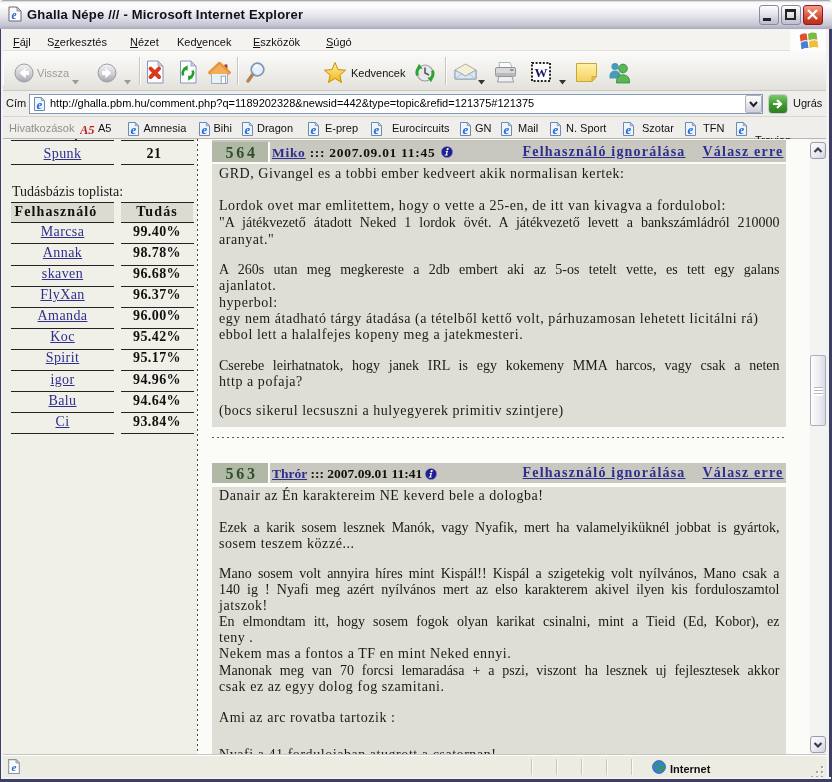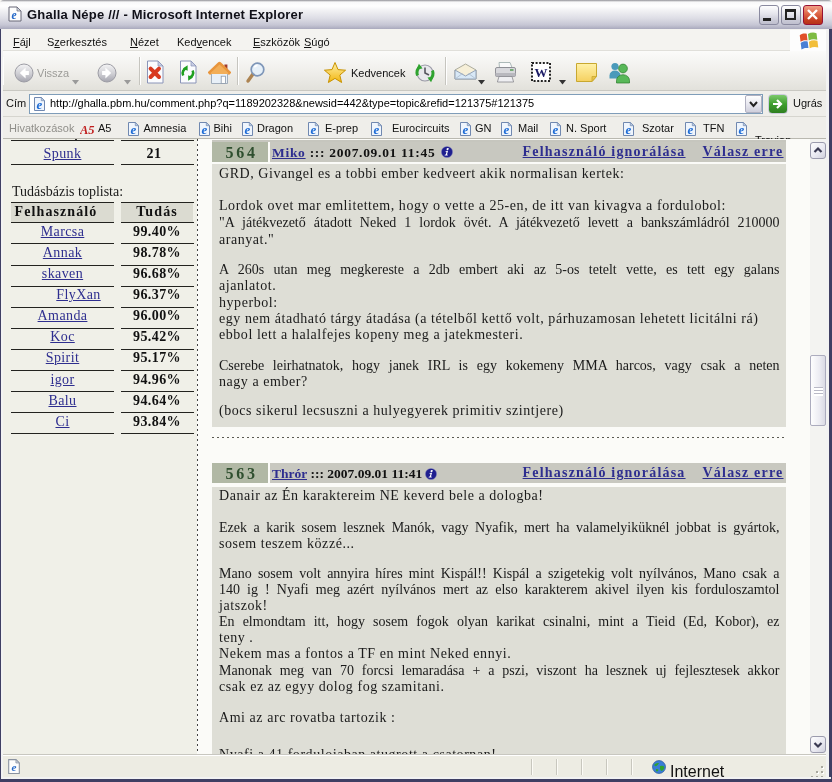--- a/index.html
+++ b/index.html
@@ -80,21 +80,21 @@
       <path d="M4 4 L13 13 M13 4 L4 13" stroke="#fff" stroke-width="2.4"></path>
     </svg>
   </div>
 
 <div class="abs" id="menubar"></div>
 <div class="abs mitem" style="left:13px;"><u>F</u>ájl</div>
 <div class="abs mitem" style="left:47px;">S<u>z</u>erkesztés</div>
 <div class="abs mitem" style="left:130px;"><u>N</u>ézet</div>
 <div class="abs mitem" style="left:177px;">Ked<u>v</u>encek</div>
 <div class="abs mitem" style="left:253px;"><u>E</u>szközök</div>
-<div class="abs mitem" style="left:304px;"><u>S</u>úgó</div>
+<div class="abs mitem" style="left:326px;"><u>S</u>úgó</div>
 <div class="abs" style="left:789.5px;top:30px;width:38px;height:22.5px;background:#FDFDFD;"></div>
 <div class="abs" id="xpflag" style="left:799px;top:31px;width:21px;height:20px;"><svg width="21" height="20" viewBox="0 0 21 20">
 <g transform="rotate(-7 10 10)">
 <path d="M1.5 3.2 C3.5 1.9 5.8 1.7 8.6 2.6 L8.6 9.2 C5.8 8.3 3.5 8.5 1.5 9.8 Z" fill="#E0502A"></path>
 <path d="M9.8 2.9 C12.6 1.8 15.4 1.8 18.4 3.1 L18.4 9.7 C15.4 8.4 12.6 8.4 9.8 9.5 Z" fill="#7DBB42"></path>
 <path d="M1.5 11 C3.5 9.7 5.8 9.5 8.6 10.4 L8.6 17 C5.8 16.1 3.5 16.3 1.5 17.6 Z" fill="#4A7FD4"></path>
 <path d="M9.8 10.7 C12.6 9.6 15.4 9.6 18.4 10.9 L18.4 17.5 C15.4 16.2 12.6 16.2 9.8 17.3 Z" fill="#F2BE3A"></path>
 </g>
     </svg></div>
 
@@ -339,21 +339,21 @@
   <div class="hl" style="top:125.5px;"></div>
       <div class="hl r" style="top:125.5px;"></div>
   <div class="scell ser" style="top:106.9px;left:8px;width:103px;"><a class="nav">Annak</a></div>
   <div class="scell ser b" style="top:106.9px;left:118px;width:72px;">98.78%</div>
   <div class="hl" style="top:146.6px;"></div>
       <div class="hl r" style="top:146.6px;"></div>
   <div class="scell ser" style="top:128.0px;left:8px;width:103px;"><a class="nav">skaven</a></div>
   <div class="scell ser b" style="top:128.0px;left:118px;width:72px;">96.68%</div>
   <div class="hl" style="top:167.7px;"></div>
       <div class="hl r" style="top:167.7px;"></div>
-  <div class="scell ser" style="top:149.1px;left:24px;width:103px;"><a class="nav">FlyXan</a></div>
+  <div class="scell ser" style="top:149.1px;left:8px;width:103px;"><a class="nav">FlyXan</a></div>
   <div class="scell ser b" style="top:149.1px;left:118px;width:72px;">96.37%</div>
   <div class="hl" style="top:188.8px;"></div>
       <div class="hl r" style="top:188.8px;"></div>
   <div class="scell ser" style="top:170.2px;left:8px;width:103px;"><a class="nav">Amanda</a></div>
   <div class="scell ser b" style="top:170.2px;left:118px;width:72px;">96.00%</div>
   <div class="hl" style="top:209.9px;"></div>
       <div class="hl r" style="top:209.9px;"></div>
   <div class="scell ser" style="top:191.3px;left:8px;width:103px;"><a class="nav">Koc</a></div>
   <div class="scell ser b" style="top:191.3px;left:118px;width:72px;">95.42%</div>
   <div class="hl" style="top:231.0px;"></div>
@@ -393,21 +393,21 @@
 <div class="post-line" style="top:27.8px;">GRD, Givangel es a tobbi ember kedveert akik normalisan kertek:</div>
 <div class="post-line" style="top:59.9px;">Lordok ovet mar emlitettem, hogy o vette a 25-en, de itt van kivagva a fordulobol:</div>
 <div class="post-line jline" style="top:76.7px;">"A játékvezető átadott Neked 1 lordok övét. A játékvezető levett a bankszámládról 210000</div>
 <div class="post-line" style="top:93.5px;">aranyat."</div>
 <div class="post-line jline" style="top:124.1px;">A 260s utan meg megkereste a 2db embert aki az 5-os tetelt vette, es tett egy galans</div>
 <div class="post-line" style="top:140.4px;">ajanlatot.</div>
 <div class="post-line" style="top:156.7px;">hyperbol:</div>
 <div class="post-line" style="top:173.0px;">egy nem átadható tárgy átadása (a tételből kettő volt, párhuzamosan lehetett licitálni rá)</div>
 <div class="post-line" style="top:189.3px;">ebbol lett a halalfejes kopeny meg a jatekmesteri.</div>
 <div class="post-line jline" style="top:219.6px;">Cserebe leirhatnatok, hogy janek IRL is egy kokemeny MMA harcos, vagy csak a neten</div>
-<div class="post-line" style="top:235.9px;">nagy a ember?</div>
+<div class="post-line" style="top:235.9px;">http a pofaja?</div>
 <div class="post-line" style="top:264.5px;">(bocs sikerul lecsuszni a hulyegyerek primitiv szintjere)</div>
 <div class="hdash" style="top:297.5px;"></div>
 <div class="hdr" style="top:324px;">
   <div class="num">563</div>
         <div class="bar"></div>
   <div class="who" style="left:60px;letter-spacing:0px;"><a class="nav2">Thrór</a> ::: 2007.09.01 11:41</div>
         <div style="position:absolute;left:213px;top:2.5px;width:12px;height:12px;"><svg width="12" height="12" viewBox="0 0 12 12">
             <circle cx="6" cy="6" r="5.6" fill="#1F1F8F"></circle>
             <circle cx="6" cy="6" r="5.6" fill="none" stroke="#8888C0" stroke-width="0.8" opacity="0.5"></circle>
             <g transform="skewX(-12) translate(1.2 0)">
@@ -454,21 +454,21 @@
 <div class="abs" style="left:556px;top:759px;width:1px;height:16px;background:#C8C7BE;border-right:1px solid #FCFBF6;"></div>
 <div class="abs" style="left:581px;top:759px;width:1px;height:16px;background:#C8C7BE;border-right:1px solid #FCFBF6;"></div>
 <div class="abs" style="left:606px;top:759px;width:1px;height:16px;background:#C8C7BE;border-right:1px solid #FCFBF6;"></div>
 <div class="abs" style="left:631px;top:759px;width:1px;height:16px;background:#C8C7BE;border-right:1px solid #FCFBF6;"></div>
 <div class="abs" style="left:652px;top:760px;width:14px;height:14px;"><svg width="14" height="14" viewBox="0 0 14 14">
 <circle cx="7" cy="7" r="6.5" fill="#3A7ED6" stroke="#1A4A90" stroke-width="0.6"></circle>
 <path d="M2 5 Q4 2.5 7 3 Q6 5 4.5 6 Q3 6.5 2 5 Z" fill="#2FA32F"></path>
 <path d="M8 6 Q11 5 12.5 7 Q12 10 9.5 11 Q7.5 10 8 6 Z" fill="#2FA32F"></path>
 <path d="M4 9 Q6 8.5 6.5 10 Q5.5 12 4.5 11.5 Q3.5 10.5 4 9 Z" fill="#2FA32F"></path>
     </svg></div>
-<div class="abs" style="left:670px;top:762.6px;font-size:16px;color:#111;">Internet</div>
+<div class="abs" style="left:670px;top:762.6px;font-size:11px;color:#111;font-weight:bold;">Internet</div>
 <div class="abs" style="left:821px;top:766px;width:2px;height:2px;background:#A8A79E;box-shadow:1px 1px 0 #FFF;"></div>
 <div class="abs" style="left:816px;top:771px;width:2px;height:2px;background:#A8A79E;box-shadow:1px 1px 0 #FFF;"></div>
 <div class="abs" style="left:821px;top:771px;width:2px;height:2px;background:#A8A79E;box-shadow:1px 1px 0 #FFF;"></div>
 <div class="abs" style="left:811px;top:776px;width:2px;height:2px;background:#A8A79E;box-shadow:1px 1px 0 #FFF;"></div>
 <div class="abs" style="left:816px;top:776px;width:2px;height:2px;background:#A8A79E;box-shadow:1px 1px 0 #FFF;"></div>
 <div class="abs" style="left:821px;top:776px;width:2px;height:2px;background:#A8A79E;box-shadow:1px 1px 0 #FFF;"></div>
 <div class="abs" id="bleft2"></div>
 <div class="abs" id="bleft1"></div>
 <div class="abs" id="bright2"></div>
 <div class="abs" id="bright1"></div>

